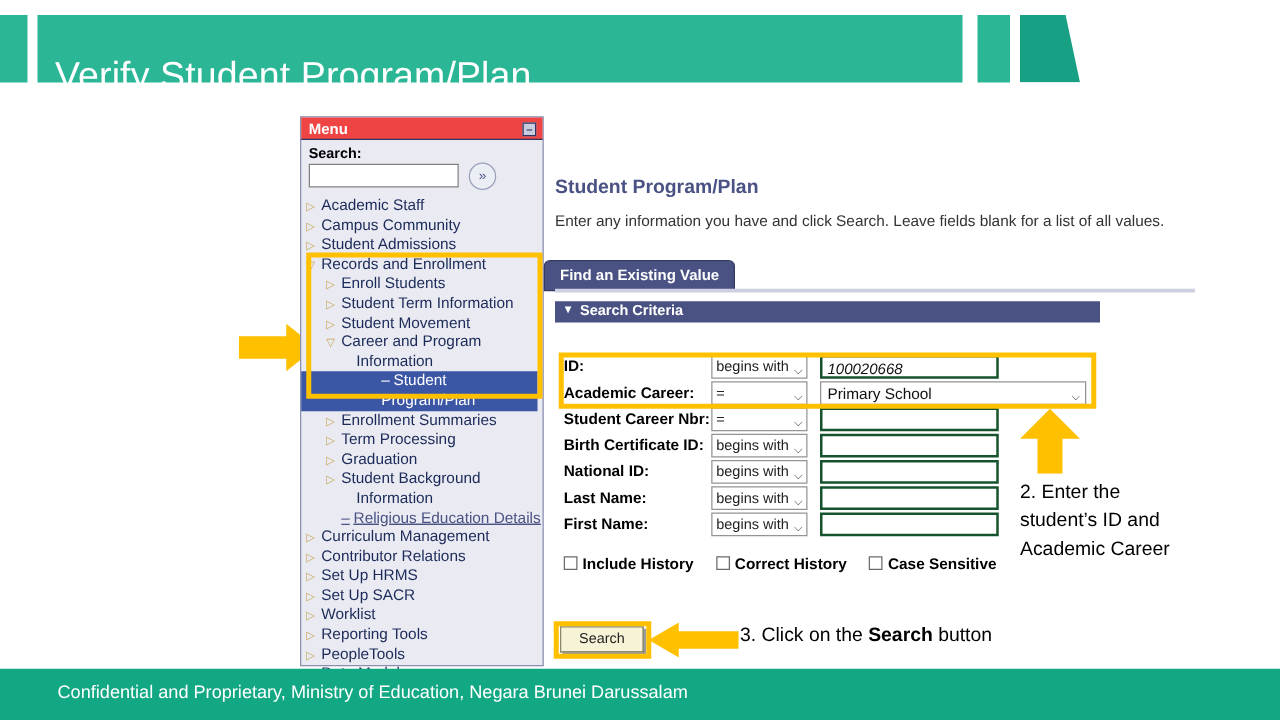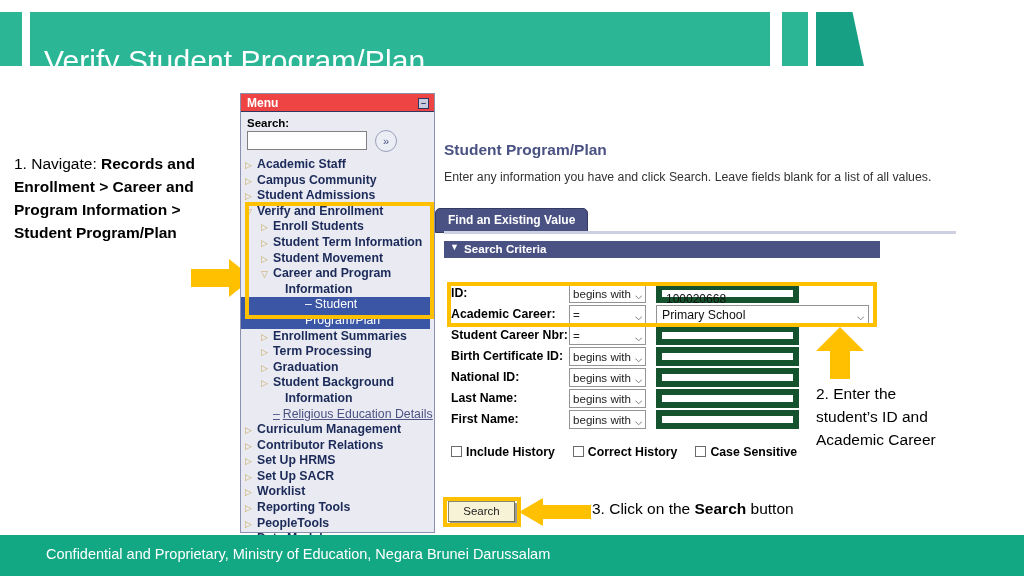--- a/index.html
+++ b/index.html
@@ -86,21 +86,21 @@
   }
 
   .mlist { list-style: none; margin: 0; padding: 0; }
   .mitem {
     position: relative; font-size: 12.3px; color: #1b2a58;
     line-height: 15.6px; padding: 0 2px 0 0; white-space: nowrap;
   }
   .mitem .tri {
     position: absolute; top: 1px; color: #c8a85a; font-size: 9px;
   }
-  .mitem .txt { display: inline-block; font-weight: bold; }
+  .mitem .txt { display: inline-block; }
   .lvl1 { padding-left: 16px; }
   .lvl1 .tri { left: 4px; }
   .lvl2 { padding-left: 32px; }
   .lvl2 .tri { left: 20px; }
   .wrap2 { padding-left: 44px; white-space: nowrap; }
   .mitem-selected {
     background: #3a56a5; color: #ffffff; font-size: 12.3px;
     line-height: 15.6px; padding-left: 64px; margin-right: 4px;
   }
   .mitem-link {
@@ -154,22 +154,22 @@
     position: absolute; top: 0; width: 77px; height: 19px;
     background: #fff; border: 1px solid #949494;
     font-size: 11.6px; color: #222; padding: 1px 14px 1px 3px;
     line-height: 16px; white-space: nowrap; overflow: hidden;
   }
   .fsel .car {
     position: absolute; right: 3px; top: 3px; font-size: 9px; color: #444;
   }
   .ftext {
     position: absolute; top: 0; width: 143px; height: 19px;
-    background: #fff; border: 6px solid #14532d;
-    font-size: 12px; color: #111; padding: 1px 4px; line-height: 16px;
+    background: #fff; border: 2px solid #14532d;
+    font-size: 12px; color: #111; padding: 1px 4px; line-height: 16px; font-style: italic;
   }
   .fwide {
     position: absolute; top: 0; width: 213px; height: 19px;
     background: #fff; border: 1px solid #949494;
     font-size: 12.3px; color: #111; padding: 1px 16px 1px 5px; line-height: 16px;
   }
   .fwide .car { position: absolute; right: 4px; top: 3px; font-size: 9px; color: #444; }
 
   .checks { position: absolute; left: 451px; top: 442px; }
   .chk { position: relative; display: inline-block; margin-right: 18px; }
@@ -229,44 +229,41 @@
 <body>
 
 <div id="root">
 
   <div class="title-block-left"></div>
   <div class="title-bar"></div>
   <div class="title-text">Verify Student Program/Plan</div>
   <div class="title-block-mid"></div>
   <div class="title-wedge"></div>
 
-  <div class="instr-1">
-    <span>1. Navigate: </span><b>Records and Enrollment &gt; Career and Program Information &gt; Student Program/Plan</b>
-  </div>
 
   <svg class="arrow-right" viewBox="0 0 62 38">
     <polygon points="0,10 38,10 38,0 62,19 38,38 38,28 0,28" fill="#ffc000"></polygon>
   </svg>
 
   <div class="menu-panel">
     <div class="menu-head">
       <div class="menu-head-label">Menu</div>
       <div class="menu-collapse">–</div>
     </div>
     <div class="menu-body">
       <div class="search-label">Search:</div>
       <div class="search-row">
         <input class="search-input" type="text" value="" style="">
         <div class="search-go">»</div>
       </div>
       <ul class="mlist" id="menu-list">
           <li class="mitem lvl1"><span class="tri">▷</span><span class="txt">Academic Staff</span></li>
           <li class="mitem lvl1"><span class="tri">▷</span><span class="txt">Campus Community</span></li>
           <li class="mitem lvl1"><span class="tri">▷</span><span class="txt">Student Admissions</span></li>
-          <li class="mitem lvl1"><span class="tri">▽</span><span class="txt">Verify and Enrollment</span></li>
+          <li class="mitem lvl1"><span class="tri">▽</span><span class="txt">Records and Enrollment</span></li>
           <li class="mitem lvl2"><span class="tri">▷</span><span class="txt">Enroll Students</span></li>
           <li class="mitem lvl2"><span class="tri">▷</span><span class="txt">Student Term Information</span></li>
           <li class="mitem lvl2"><span class="tri">▷</span><span class="txt">Student Movement</span></li>
           <li class="mitem lvl2"><span class="tri">▽</span><span class="txt">Career and Program</span></li>
           <li class="mitem wrap2"><span class="txt">Information</span></li>
           <li class="mitem-selected"><span class="dash">–</span><span>Student Program/Plan</span></li>
           <li class="mitem lvl2"><span class="tri">▷</span><span class="txt">Enrollment Summaries</span></li>
           <li class="mitem lvl2"><span class="tri">▷</span><span class="txt">Term Processing</span></li>
           <li class="mitem lvl2"><span class="tri">▷</span><span class="txt">Graduation</span></li>
           <li class="mitem lvl2"><span class="tri">▷</span><span class="txt">Student Background</span></li>

